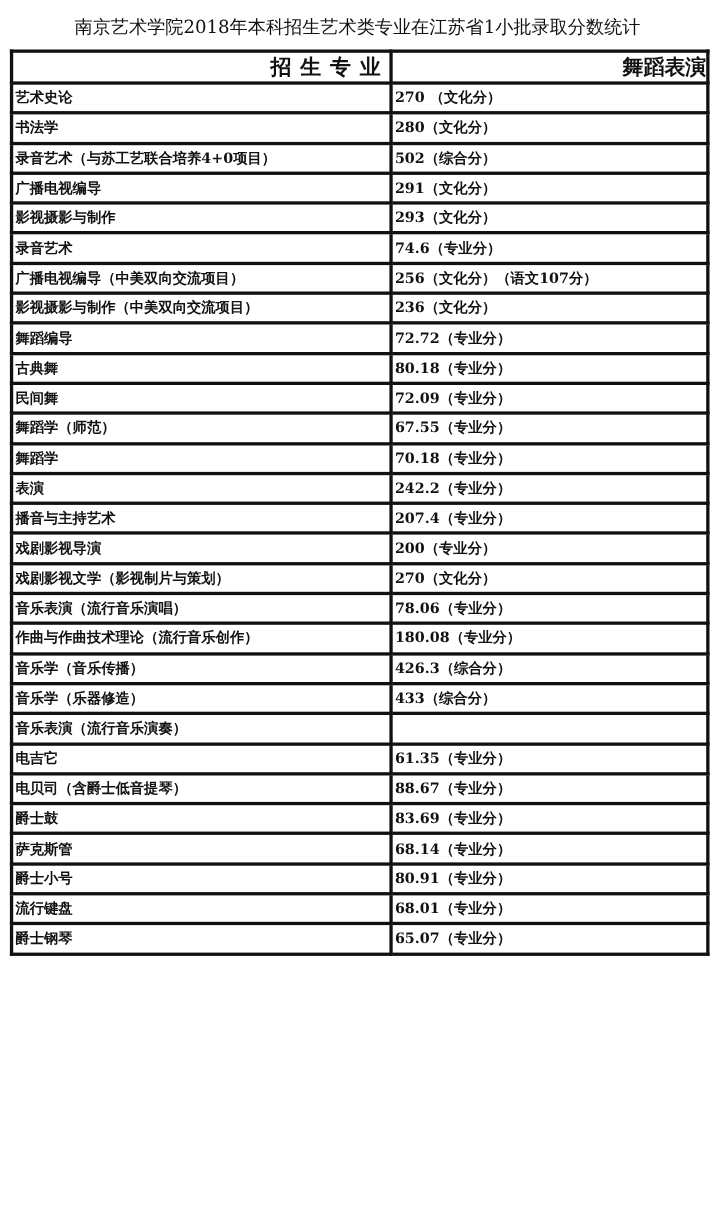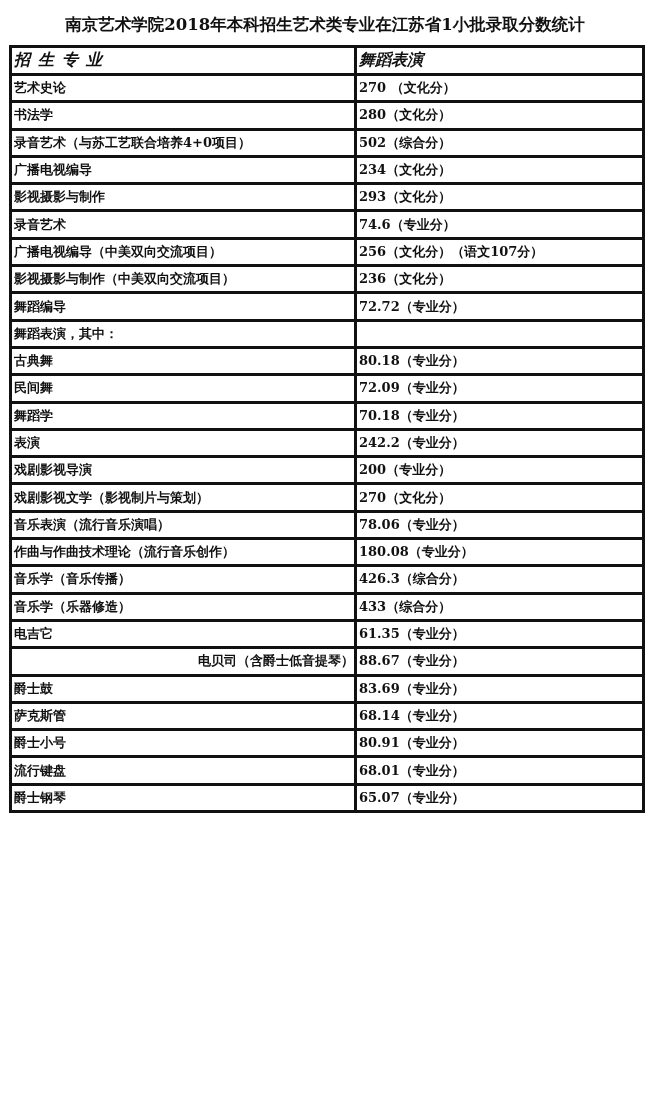--- a/index.html
+++ b/index.html
@@ -1,30 +1,30 @@
 <!DOCTYPE html>
 <html><head>
 <meta charset="utf-8">
 <style>
   html, body { margin: 0; padding: 0; background: #ffffff; }
   body { width: 650px; height: 1100px; position: relative; overflow: hidden;
          font-family: "DejaVu Serif", "Liberation Serif", serif; color: #111; }
   .title { position: absolute; left: 0; top: 14px; width: 650px; text-align: center;
-           font-size: 16.5px; font-weight: bold; letter-spacing: 0px; color: #111; }
+           font-size: 16.5px; font-weight: normal; letter-spacing: 0px; color: #111; }
   table.scores { position: absolute; left: 9px; top: 45px; width: 633px;
                  border-collapse: collapse; table-layout: fixed; }
   table.scores td, table.scores th { border: 3px solid #111; padding: 0 0 0 2px;
                  font-size: 13px; font-weight: bold; white-space: nowrap; overflow: hidden;
                  vertical-align: middle; }
-  table.scores th { height: 25px; text-align: left; font-size: 16px; font-style: italic; }
+  table.scores th { height: 25px; text-align: right; font-size: 19px; }
   th.col-major { letter-spacing: 8px; }
   col.c1 { width: 345px; } col.c2 { width: 288px; }
   table.scores td { height: 24.3px; }
   td.indent-center { text-align: left; padding-right: 120px; }
-  td.indent-left { padding-left: 30px; text-align: right; }
+  td.indent-left { padding-left: 30px; }
 </style>
 </head>
 <body>
 
 <div class="title">南京艺术学院2018年本科招生艺术类专业在江苏省1小批录取分数统计</div>
 
 <table class="scores">
   <colgroup>
       <col class="c1">
       <col class="c2">
@@ -43,21 +43,21 @@
       <tr>
         <td>书法学</td>
         <td>280（文化分）</td>
       </tr>
       <tr>
         <td>录音艺术（与苏工艺联合培养4+0项目）</td>
         <td>502（综合分）</td>
       </tr>
       <tr>
         <td>广播电视编导</td>
-        <td>234（文化分）</td>
+        <td>291（文化分）</td>
       </tr>
       <tr>
         <td>影视摄影与制作</td>
         <td>293（文化分）</td>
       </tr>
       <tr>
         <td>录音艺术</td>
         <td>74.6（专业分）</td>
       </tr>
       <tr>
@@ -66,38 +66,42 @@
       </tr>
       <tr>
         <td>影视摄影与制作（中美双向交流项目）</td>
         <td>236（文化分）</td>
       </tr>
       <tr>
         <td>舞蹈编导</td>
         <td>72.72（专业分）</td>
       </tr>
       <tr>
-        <td>舞蹈表演，其中：</td>
-        <td></td>
-      </tr>
-      <tr>
         <td class="indent-center">古典舞</td>
         <td>80.18（专业分）</td>
       </tr>
       <tr>
         <td class="indent-center">民间舞</td>
         <td>72.09（专业分）</td>
       </tr>
       <tr>
+        <td>舞蹈学（师范）</td>
+        <td>67.55（专业分）</td>
+      </tr>
+      <tr>
         <td>舞蹈学</td>
         <td>70.18（专业分）</td>
       </tr>
       <tr>
         <td>表演</td>
         <td>242.2（专业分）</td>
+      </tr>
+      <tr>
+        <td>播音与主持艺术</td>
+        <td>207.4（专业分）</td>
       </tr>
       <tr>
         <td>戏剧影视导演</td>
         <td>200（专业分）</td>
       </tr>
       <tr>
         <td>戏剧影视文学（影视制片与策划）</td>
         <td>270（文化分）</td>
       </tr>
       <tr>
@@ -108,20 +112,24 @@
         <td>作曲与作曲技术理论（流行音乐创作）</td>
         <td>180.08（专业分）</td>
       </tr>
       <tr>
         <td>音乐学（音乐传播）</td>
         <td>426.3（综合分）</td>
       </tr>
       <tr>
         <td>音乐学（乐器修造）</td>
         <td>433（综合分）</td>
+      </tr>
+      <tr>
+        <td>音乐表演（流行音乐演奏）</td>
+        <td></td>
       </tr>
       <tr>
         <td class="indent-center">电吉它</td>
         <td>61.35（专业分）</td>
       </tr>
       <tr>
         <td class="indent-left">电贝司（含爵士低音提琴）</td>
         <td>88.67（专业分）</td>
       </tr>
       <tr>

